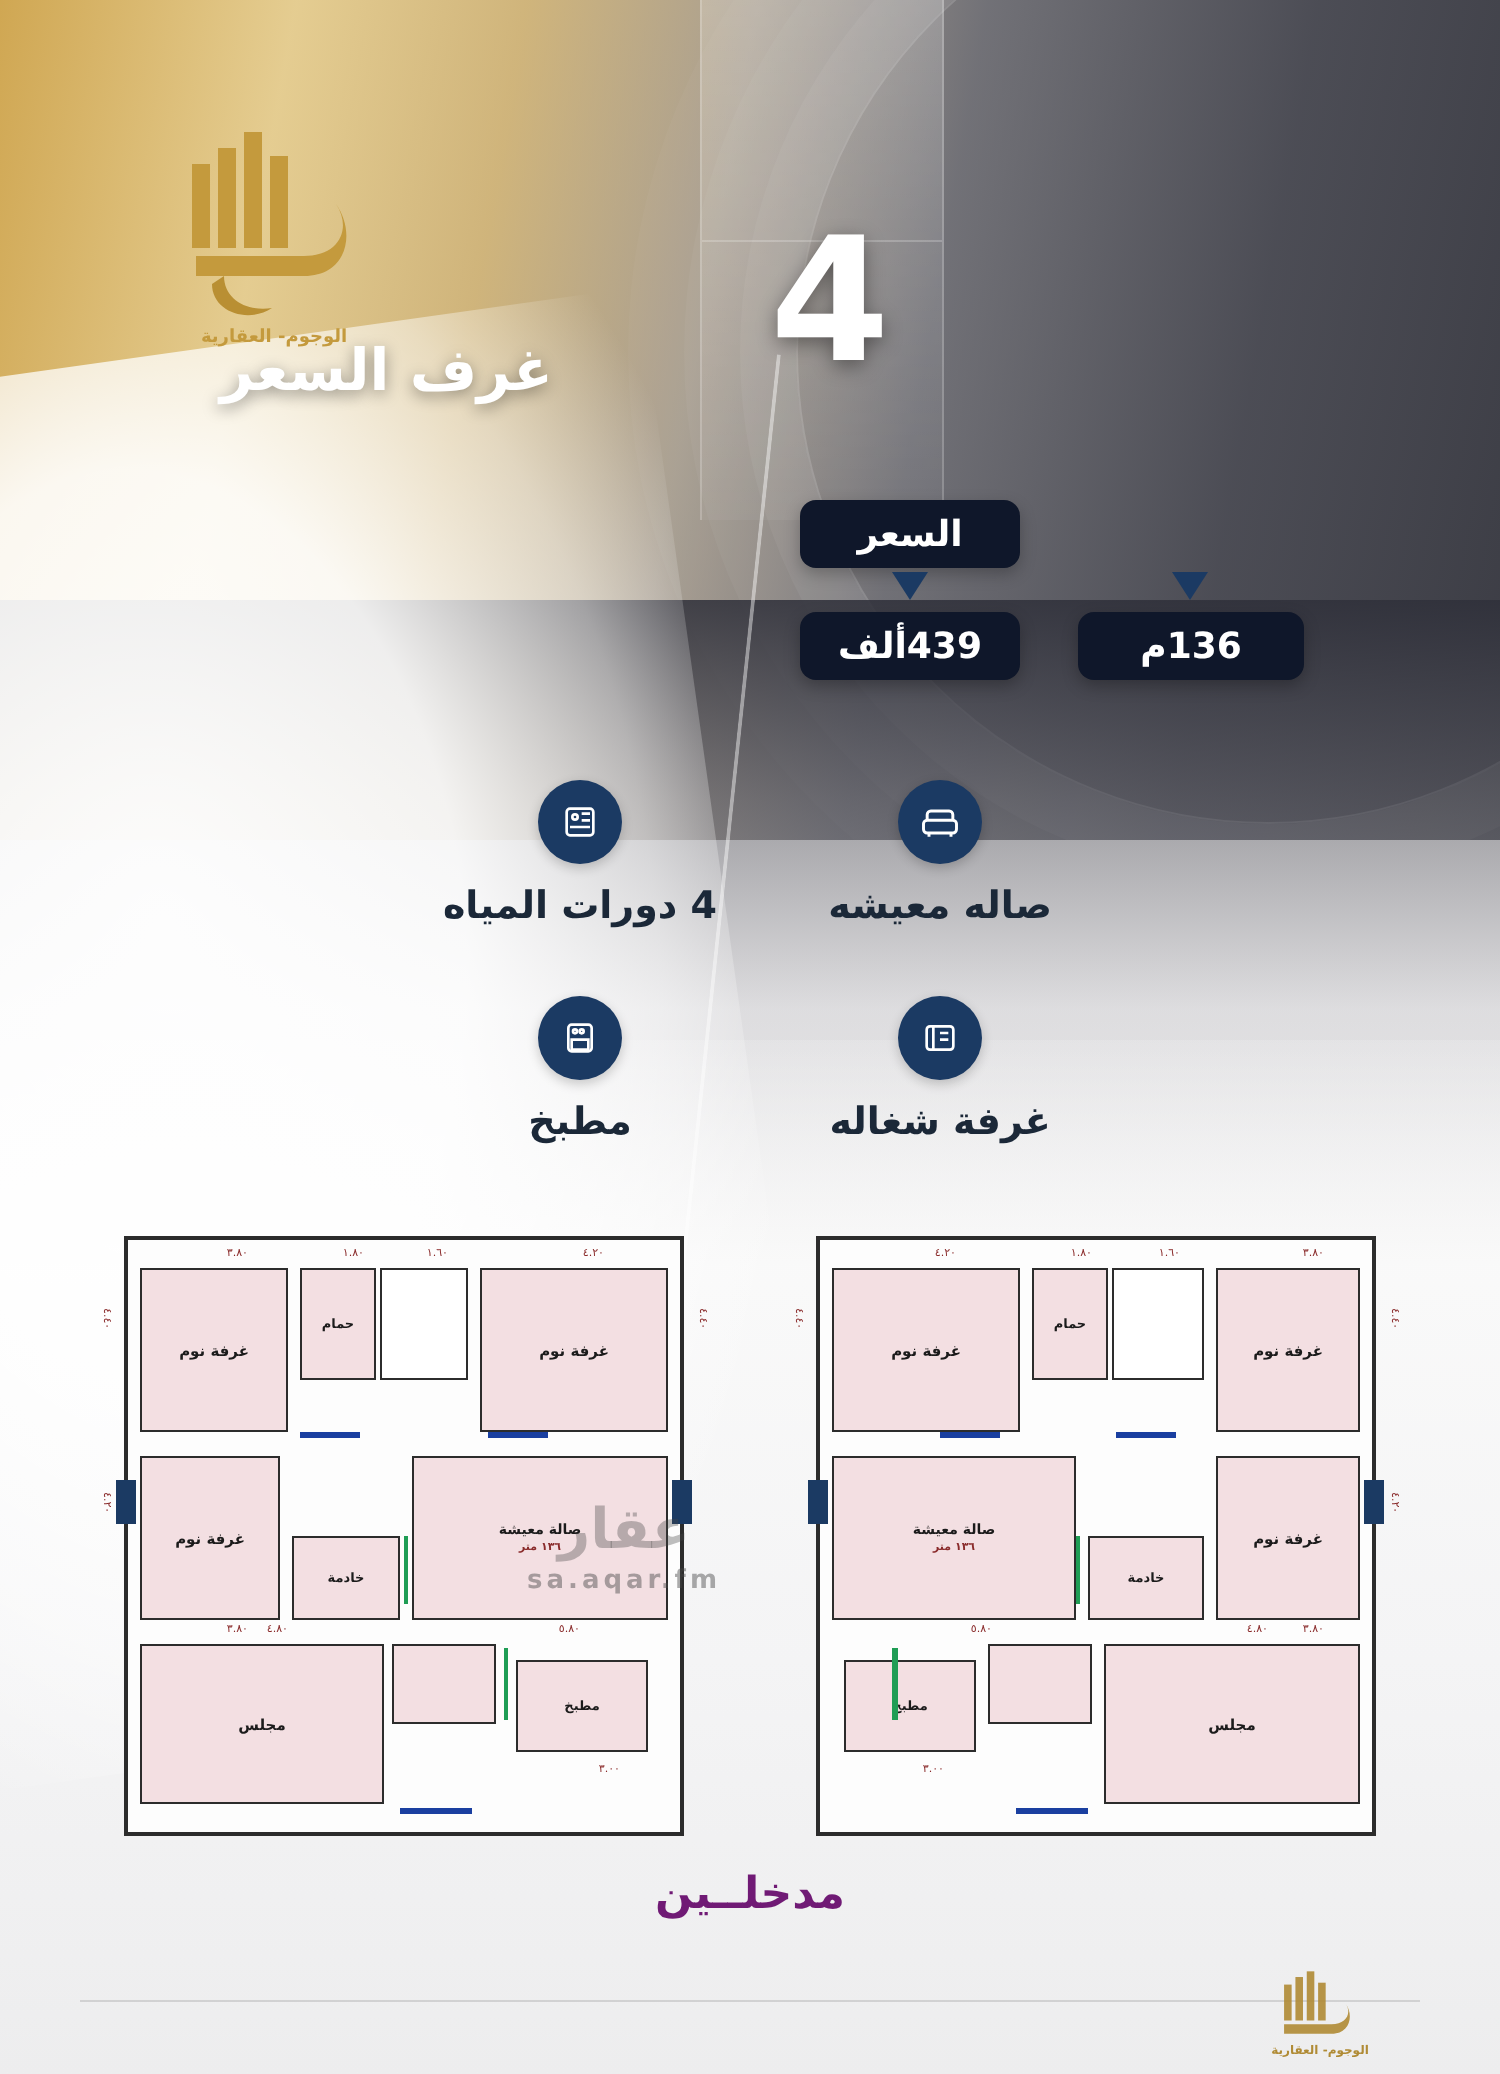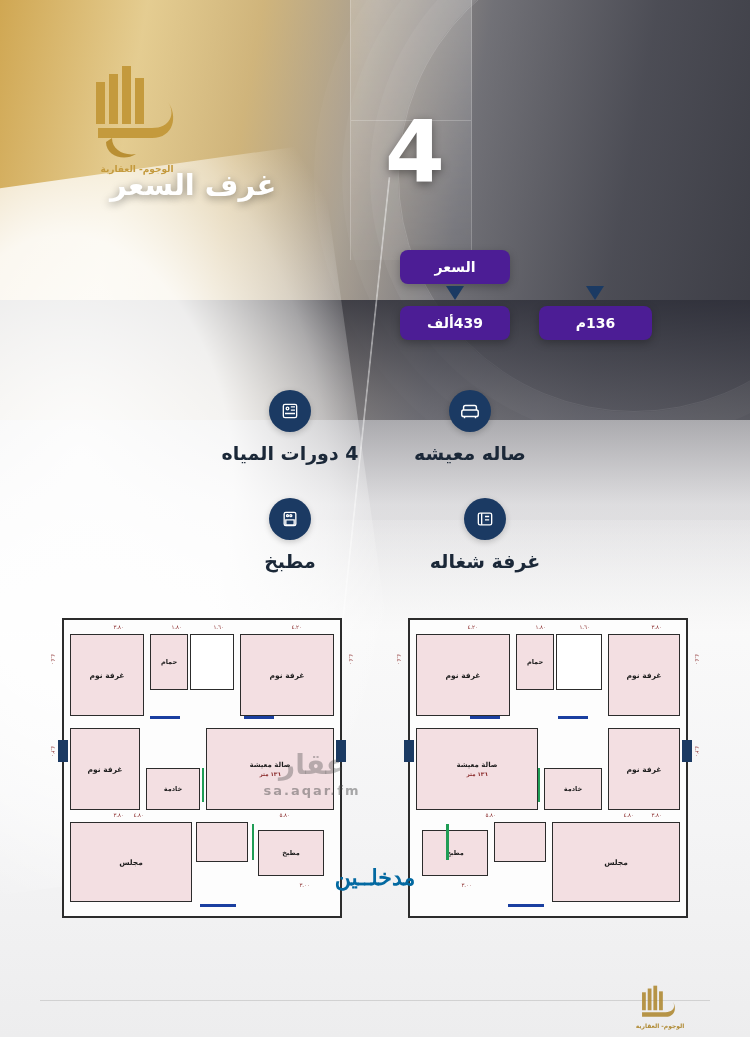--- a/index.html
+++ b/index.html
@@ -150,24 +150,24 @@
     text-align: left;
     color: #ffffff;
     font-size: 29px;
     font-weight: bold;
     text-shadow: 0 2px 8px rgba(0,0,0,0.4);
   }
 
   
   .badge {
     position: absolute;
-    background: #4c1d95;
+    background: #0f172a;
     color: #ffffff;
     border-radius: 8px;
-    font-size: 14px;
+    font-size: 18px;
     font-weight: bold;
     display: flex;
     align-items: center;
     justify-content: center;
     box-shadow: 0 3px 8px rgba(0,0,0,0.25);
   }
   .badge-area-label { right: 98px; top: 250px; width: 115px; height: 34px; }
   .badge-area-value { right: 98px; top: 306px; width: 113px; height: 34px; }
   .badge-price-label { right: 240px; top: 250px; width: 110px; height: 34px; }
   .badge-price-value { right: 240px; top: 306px; width: 110px; height: 34px; }
@@ -203,21 +203,21 @@
   }
   .feature-label {
     margin-top: 10px;
     font-size: 19px;
     font-weight: bold;
     color: #1b2838;
     white-space: nowrap;
   }
   .feature-living { right: 200px; top: 390px; }
   .feature-baths  { right: 380px; top: 390px; }
-  .feature-maid   { right: 185px; top: 498px; }
+  .feature-maid   { right: 200px; top: 498px; }
   .feature-kitchen{ right: 380px; top: 498px; }
 
   
   .plans {
     position: absolute;
     left: 0; right: 0;
     top: 610px;
     height: 320px;
   }
   .plan {
@@ -285,27 +285,26 @@
     display: block;
     font-size: 13px;
     letter-spacing: 2px;
     color: rgba(70,70,70,0.45);
     margin-top: 2px;
   }
 
   .entrance-label {
     position: absolute;
     left: 0; right: 0;
-    top: 865px;
+    top: 935px;
     text-align: center;
     font-size: 22px;
     font-weight: bold;
-    color: #0369a1;
+    color: #701a75;
     letter-spacing: 2px;
-    font-family: Liberation Serif, serif;
   }
 
   
   .footer-rule {
     position: absolute;
     left: 40px; right: 40px;
     top: 1000px;
     border-top: 1px solid rgba(0,0,0,0.12);
   }
   .footer-logo {

